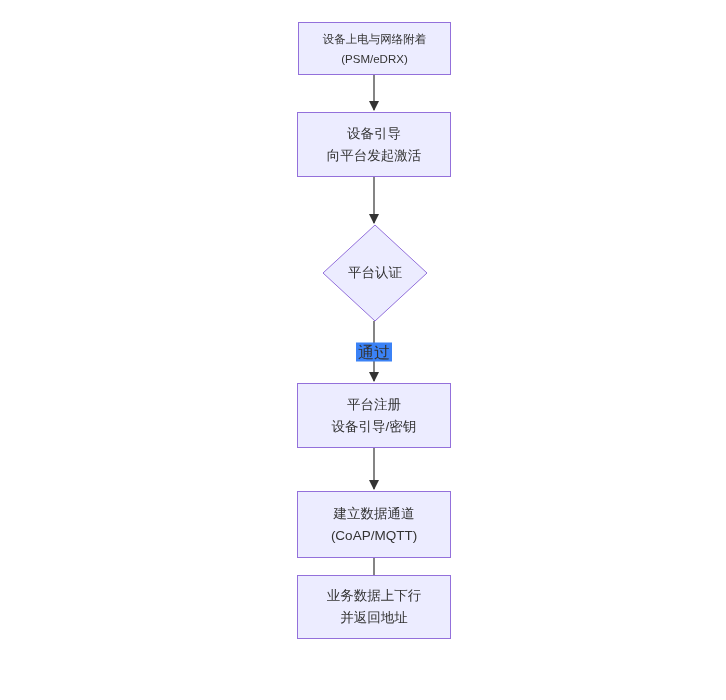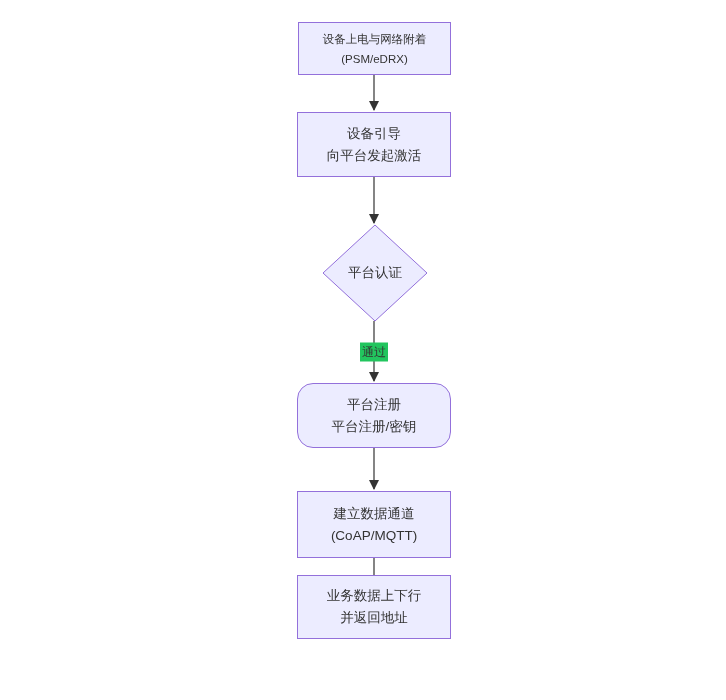--- a/index.html
+++ b/index.html
@@ -60,22 +60,22 @@
     transform: translate(-50%, -50%);
     font-size: 13.5px;
     white-space: nowrap;
     text-align: left;
   }
   .edge-label {
     position: absolute;
     left: 374px;
     top: 352px;
     transform: translate(-50%, -50%);
-    background: #22c55e;
-    font-size: 12px;
+    background: #3b82f6;
+    font-size: 16px;
     line-height: 17px;
     padding: 1px 2px;
     white-space: nowrap;
   }
 </style>
 </head>
 <body>
 
 <div class="canvas">
 
@@ -100,23 +100,23 @@
 
   <div class="node normal" style="left:297px; top:112px; width:154px; height:65px;">
     <span>设备引导</span>
     <span>向平台发起激活</span>
   </div>
 
   <div class="diamond-text">平台认证</div>
 
   <div class="edge-label">通过</div>
 
-  <div class="node normal" style="left:297px; top:383px; width:154px; height:65px;border-radius:16px;">
+  <div class="node normal" style="left:297px; top:383px; width:154px; height:65px;">
     <span>平台注册</span>
-    <span>平台注册/密钥</span>
+    <span>设备引导/密钥</span>
   </div>
 
   <div class="node normal" style="left:297px; top:491px; width:154px; height:67px;">
     <span>建立数据通道</span>
     <span>(CoAP/MQTT)</span>
   </div>
 
   <div class="node normal" style="left:297px; top:575px; width:154px; height:64px;">
     <span>业务数据上下行</span>
     <span>并返回地址</span>

